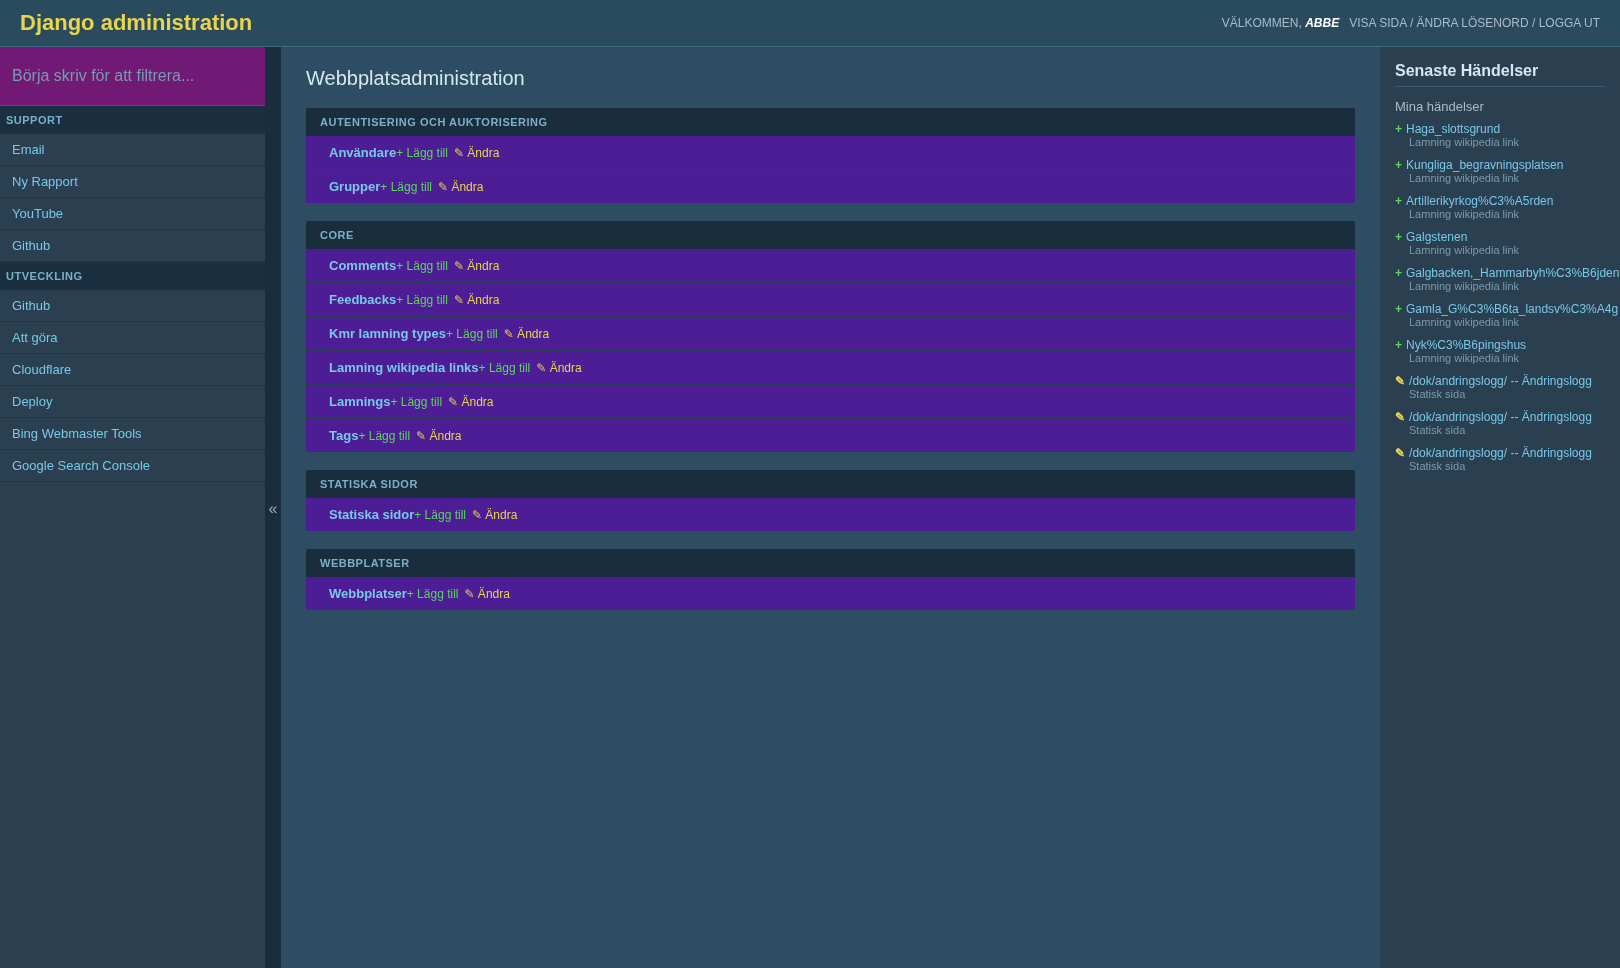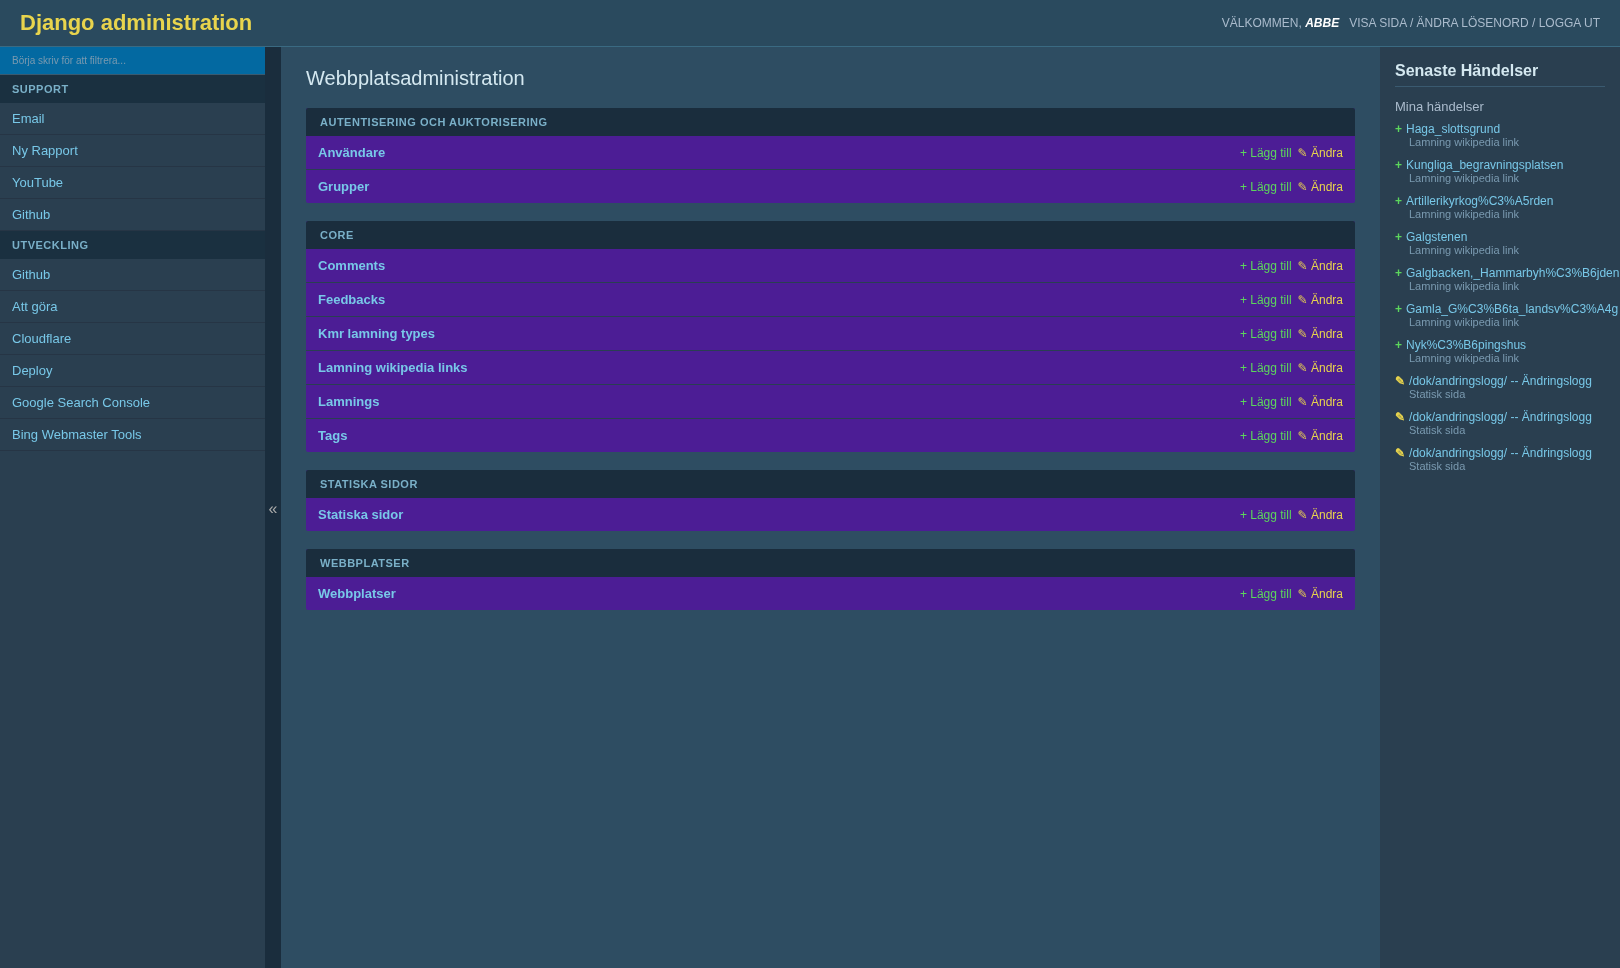--- a/index.html
+++ b/index.html
@@ -45,37 +45,37 @@
 
     
     #sidebar {
       width: 265px;
       background-color: #2a3f50;
       flex-shrink: 0;
       padding-bottom: 20px;
     }
     #sidebar .filter-input {
       width: 100%;
-      padding: 8px 12px;
-      background-color: #0369a1;
+      padding: 20px 12px;
+      background-color: #701a75;
       border: none;
       border-bottom: 1px solid #3a5a70;
       color: #aabbcc;
-      font-size: 10px;
+      font-size: 16px;
       outline: none;
     }
     #sidebar .filter-input::placeholder {
       color: #7a9ab0;
     }
     .sidebar-section-header {
       background-color: #1a3040;
       color: #7ab0c8;
       font-size: 11px;
       font-weight: bold;
-      padding: 8px 12px;
+      padding: 8px 6px;
       text-transform: uppercase;
       letter-spacing: 0.5px;
     }
     .sidebar-item {
       padding: 8px 12px;
       color: #78c8e8;
       cursor: pointer;
       font-size: 13px;
       border-bottom: 1px solid #263545;
     }
@@ -105,22 +105,22 @@
       color: #7ab0c8;
       font-size: 11px;
       font-weight: bold;
       padding: 8px 14px;
       text-transform: uppercase;
       letter-spacing: 0.5px;
     }
     .admin-row {
       display: flex;
       align-items: center;
-      justify-content: space-between;
-      padding: 9px 12px;
+      justify-content: flex-start;
+      padding: 9px 23px;
       border-bottom: 1px solid #2a3f52;
     }
     .admin-row:last-child {
       border-bottom: none;
     }
     .admin-row-name {
       color: #78c8e8;
       font-size: 13px;
       font-weight: bold;
       cursor: pointer;
@@ -228,22 +228,22 @@
     <div class="sidebar-item">Ny Rapport</div>
     <div class="sidebar-item">YouTube</div>
     <div class="sidebar-item">Github</div>
 
     
     <div class="sidebar-section-header">UTVECKLING</div>
     <div class="sidebar-item">Github</div>
     <div class="sidebar-item">Att göra</div>
     <div class="sidebar-item">Cloudflare</div>
     <div class="sidebar-item">Deploy</div>
+    <div class="sidebar-item">Bing Webmaster Tools</div>
     <div class="sidebar-item">Google Search Console</div>
-    <div class="sidebar-item">Bing Webmaster Tools</div>
   </div>
 
   <div class="collapse-arrow">«</div>
 
   <div id="content">
     <h1 class="page-title">Webbplatsadministration</h1>
 
     <div class="admin-section">
       <div class="admin-section-header">AUTENTISERING OCH AUKTORISERING</div>
       <div class="admin-row">

